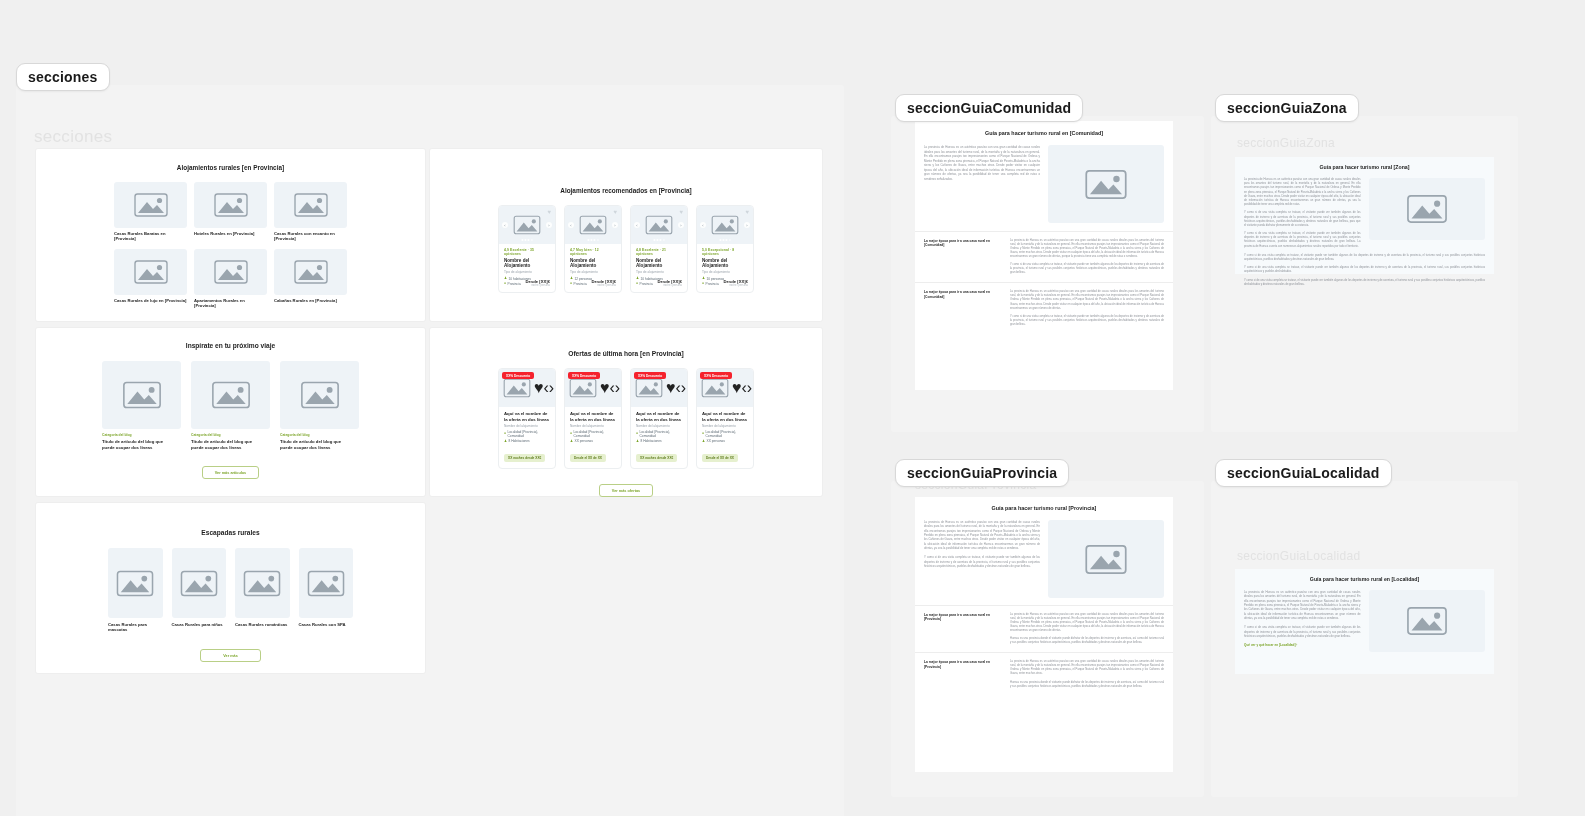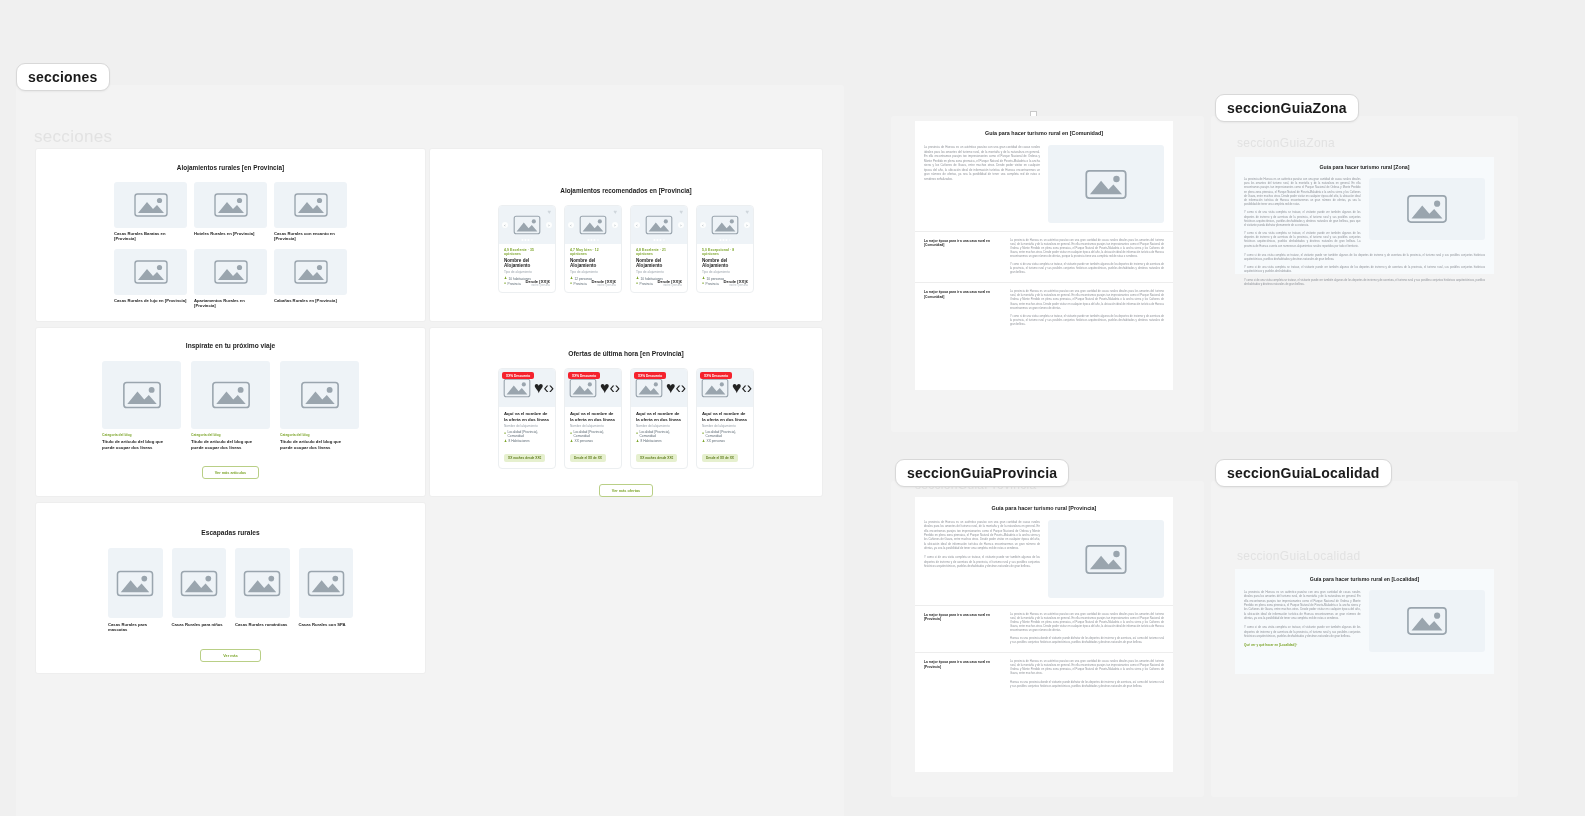--- a/index.html
+++ b/index.html
@@ -521,20 +521,21 @@
             </svg>
         </div>
         <div class="lbl" style="margin-top:4px;">Casas Rurales con SPA</div>
       </div>
     </div>
     <div style="text-align:center;margin-top:10px;">
       <span class="btn-outline" style="padding:3.5px 22px;">Ver más</span>
     </div>
   </div>
 
+  <div class="frame-tag" style="left:895px;top:49px;">seccionGuiaComunidad</div>
   <div class="frame-grip" style="left:1030px;top:66px;"></div>
   <div class="frame" style="left:891px;top:71px;width:313px;height:316px;"></div>
   <div class="guide" style="position:absolute;left:915px;top:76px;width:258px;height:269px;">
     <div class="guide-title" style="font-size:5.4px;padding-top:9px;">Guía para hacer turismo rural en [Comunidad]</div>
     <div style="display:flex;gap:8px;padding:9px 9px 0 9px;">
       <div style="flex:1;">
         <div class="gtxt" style="font-size:2.9px;line-height:1.55;">La provincia de Huesca es un auténtico paraíso con una gran cantidad de casas rurales ideales para las amantes del turismo rural, de la montaña y de la naturaleza en general. En ella encontramos parajes tan impresionantes como el Parque Nacional de Ordesa y Monte Perdido en plena zona pirenaica, el Parque Natural de Posets-Maladeta o la ancha sierra y los Cañones de Guara, entre muchos otros. Desde poder visitar en cualquier época del año, la ubicación ideal de información turística de Huesca encontraremos un gran número de ofertas, ya sea la posibilidad de tener una completa red de rutas o senderos señalizados.</div>
       </div>
       <div class="imgbox" style="flex:1;height:78px;align-self:flex-start;">
         <svg class="ph" width="52" height="37" viewBox="0 0 42 30">

